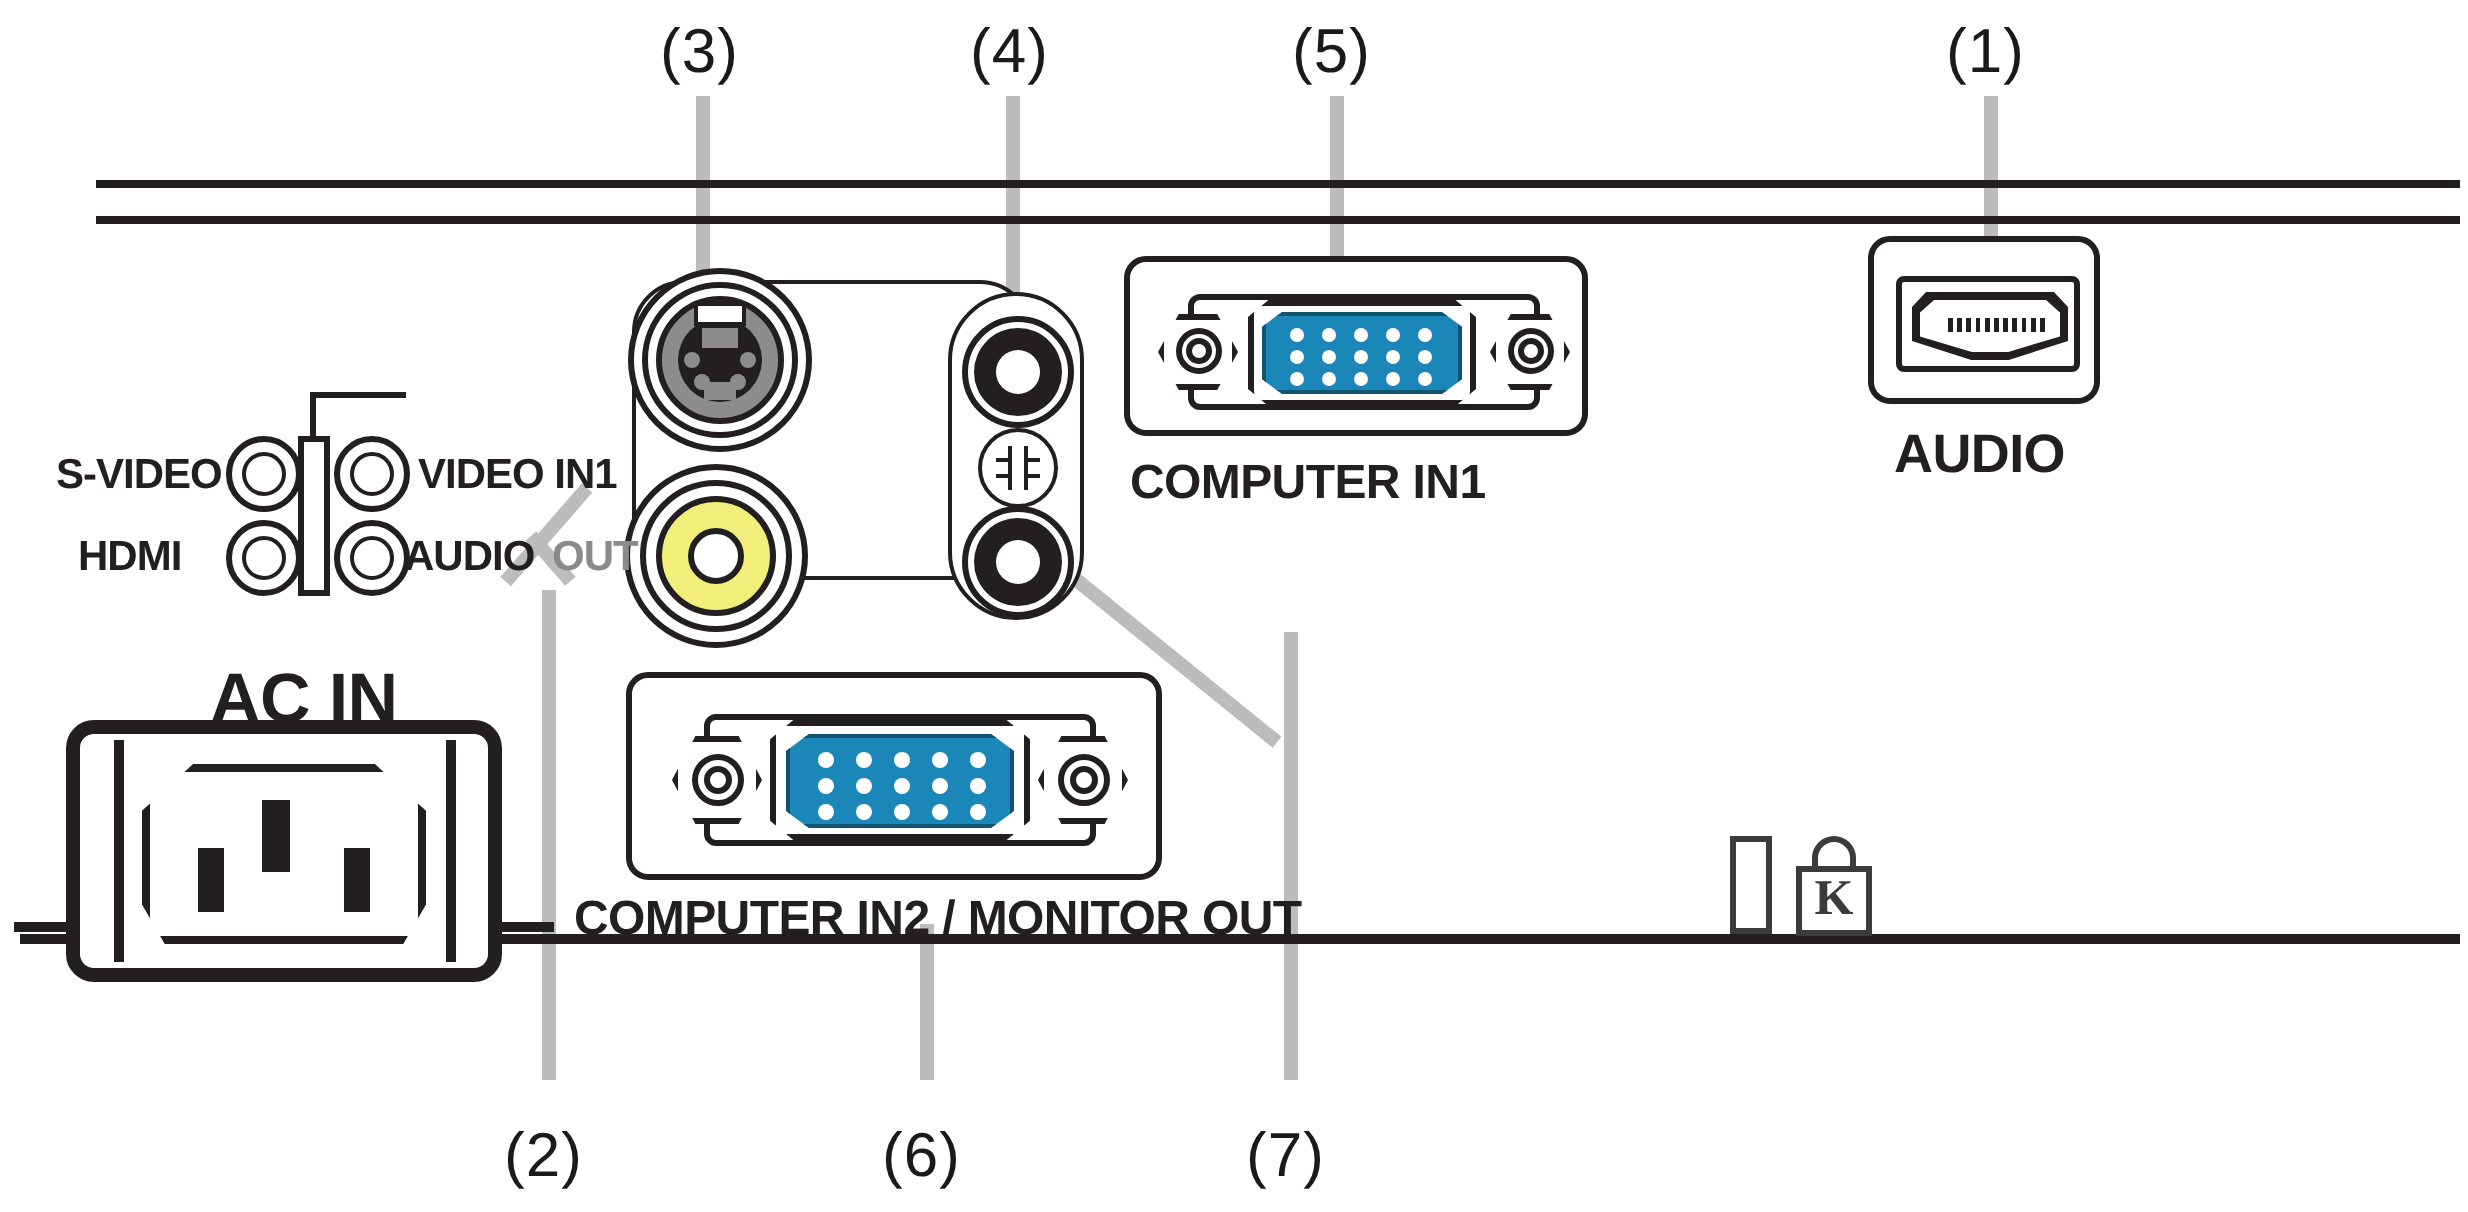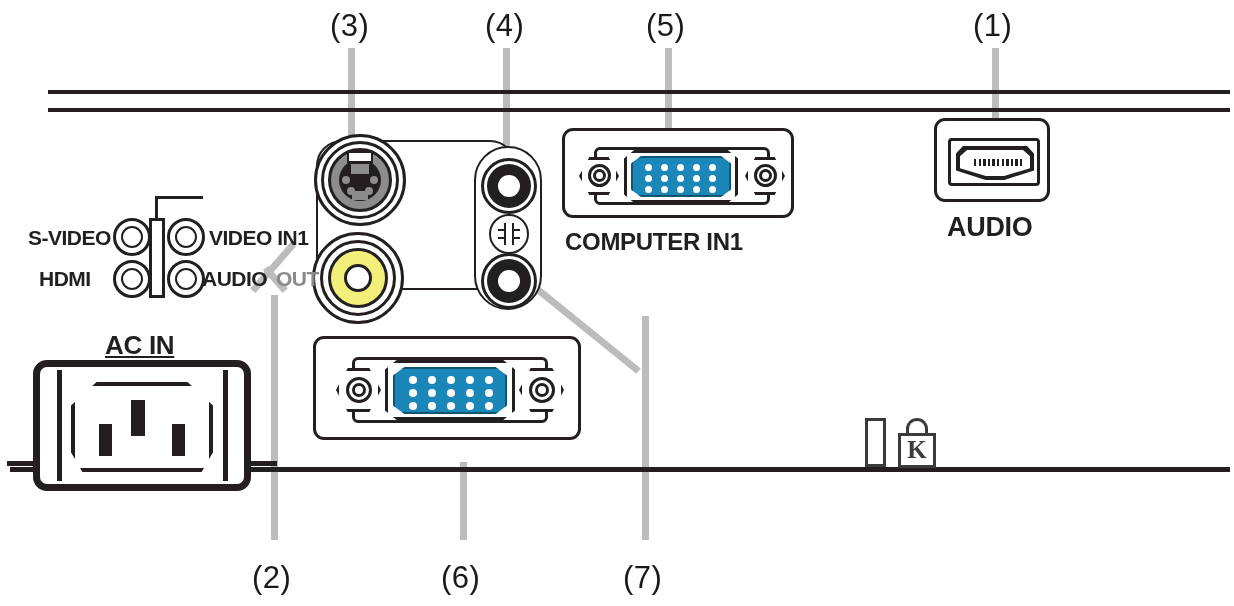--- a/index.html
+++ b/index.html
@@ -342,20 +342,21 @@
       <div class="vga-pin" style="left:52px; top:20px; width:8px; height:8px;"></div>
       <div class="vga-pin" style="left:71px; top:20px; width:8px; height:8px;"></div>
       <div class="vga-pin" style="left:90px; top:20px; width:8px; height:8px;"></div>
       <div class="vga-pin" style="left:14px; top:33px; width:8px; height:8px;"></div>
       <div class="vga-pin" style="left:33px; top:33px; width:8px; height:8px;"></div>
       <div class="vga-pin" style="left:52px; top:33px; width:8px; height:8px;"></div>
       <div class="vga-pin" style="left:71px; top:33px; width:8px; height:8px;"></div>
       <div class="vga-pin" style="left:90px; top:33px; width:8px; height:8px;"></div>
     </div>
   </div>
+  <div class="port-label" style="left:287px; top:446px; font-size:24px;">COMPUTER IN2 / MONITOR OUT</div>
 
   <div class="abs" style="left:316px; top:140px; width:200px; height:150px; border:2px solid #231f20; border-radius:26px; background:#fff; box-sizing:border-box;"></div>
 
   <div class="abs" style="left:314px; top:134px; width:92px; height:92px;">
     <div class="sv-ring" style="left:0; top:0; width:92px; height:92px; border:3px solid #231f20; background:#fff;"></div>
     <div class="sv-ring" style="left:7px; top:7px; width:78px; height:78px; border:3px solid #231f20; background:#fff;"></div>
     <div class="sv-ring" style="left:14px; top:14px; width:64px; height:64px; border:3px solid #231f20; background:#8c8c8c;"></div>
 
     <div class="abs" style="left:25px; top:25px; width:42px; height:42px; border-radius:50%; background:#231f20;"></div>
     <div class="abs" style="left:33px; top:17px; width:26px; height:12px; background:#ffffff; border:2px solid #231f20; box-sizing:border-box;"></div>
@@ -409,21 +410,21 @@
     <div class="key-circ" style="left:54px; top:42px; width:38px; height:38px;"></div>
     <div class="abs" style="left:62px; top:50px; width:22px; height:22px; border-radius:50%; border:2px solid #231f20; box-sizing:border-box;"></div>
   </div>
 
   <div class="legend-text" style="left:28px;  top:226px;">S-VIDEO</div>
   <div class="legend-text" style="left:39px;  top:267px;">HDMI</div>
   <div class="legend-text" style="left:209px; top:226px;">VIDEO IN1</div>
   <div class="legend-text" style="left:202px; top:267px;">AUDIO</div>
   <div class="legend-text muted" style="left:276px; top:267px;">OUT</div>
 
-  <div class="port-label" style="left:105px; top:330px; font-size:26px;text-decoration:underline;">AC IN</div>
+  <div class="port-label" style="left:105px; top:330px; font-size:35px;text-decoration:underline;">AC IN</div>
   <div id="acin-wrap">
     <div class="ac-outer"></div>
     <div class="ac-bar" style="left:24px; top:10px; height:111px;"></div>
     <div class="ac-bar" style="left:190px; top:10px; height:111px;"></div>
     <div class="ac-socket"></div>
     <div class="ac-slot" style="left:98px; top:40px; width:14px; height:36px;"></div>
     <div class="ac-slot" style="left:66px; top:64px; width:13px; height:32px;"></div>
     <div class="ac-slot" style="left:139px; top:64px; width:13px; height:32px;"></div>
     <div class="ac-tab" style="left:-26px; top:101px; width:30px;"></div>
     <div class="ac-tab" style="left:214px; top:101px; width:30px;"></div>

